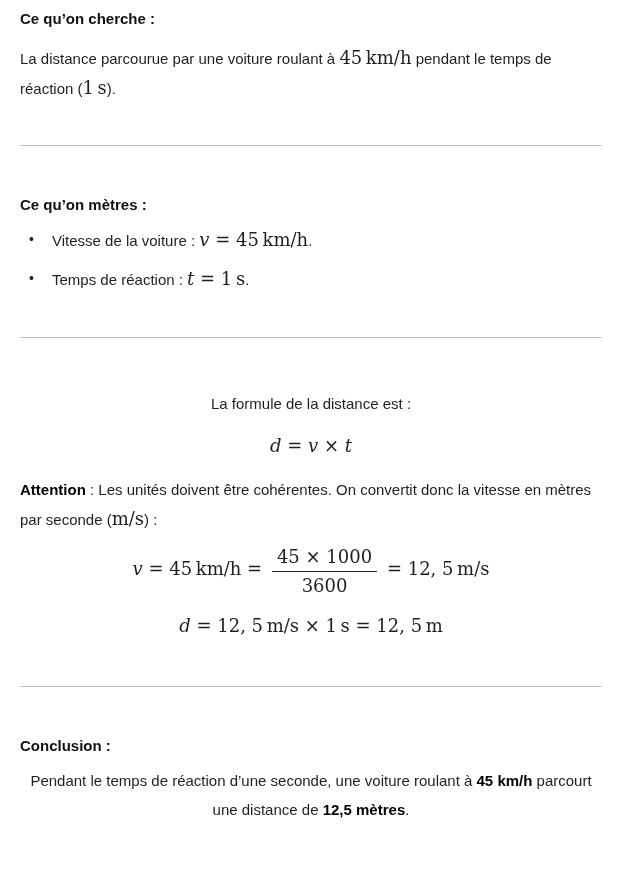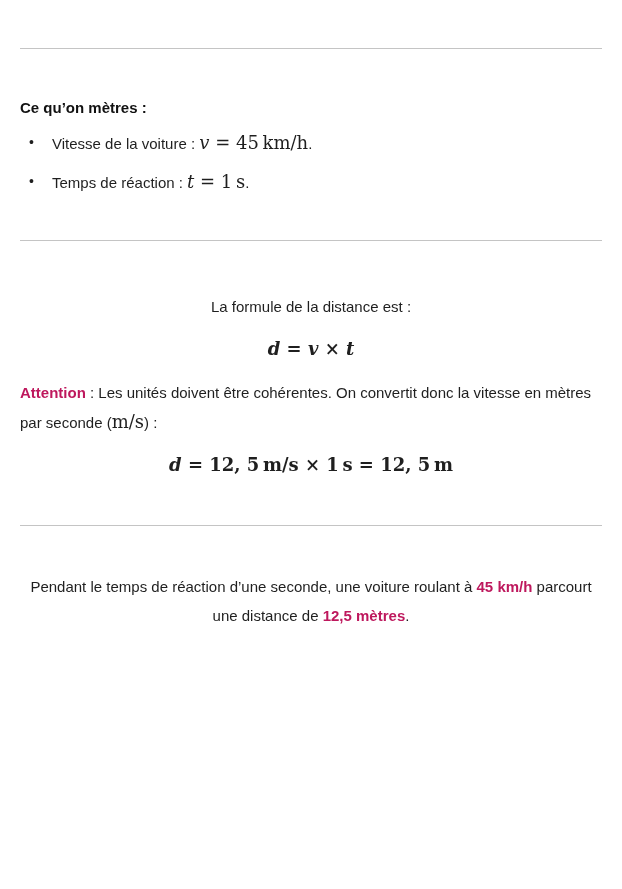--- a/index.html
+++ b/index.html
@@ -61,21 +61,20 @@
   
   .m {
     font-family: "DejaVu Serif", serif;
     font-size: 18px;
     white-space: pre-wrap;
   }
   .mi { font-style: italic; }
   .math-block {
     text-align: center;
     line-height: 30px;
-    font-weight: bold;
   }
   .f1 { margin-top: 13px; }
   .f2 { margin-top: 11px; }
   .f3 { margin-top: 13px; }
   .frac {
     display: inline-block;
     vertical-align: middle;
     text-align: center;
     margin: 0 4px;
   }
@@ -83,27 +82,31 @@
     display: block;
     line-height: 24px;
     padding: 0 5px 2px 5px;
   }
   .frac .den {
     display: block;
     line-height: 24px;
     border-top: 1px solid #1f1f1f;
     padding: 2px 5px 0 5px;
   }
-  strong { font-weight: 700; color: #be185d; }
+  strong { font-weight: 700; color: #000000; }
 </style>
 </head>
 <body>
 
 <main class="doc">
 
+  <section>
+    <h3 class="hd">Ce qu’on cherche :</h3>
+    <p class="para"><span>La distance parcourue par une voiture roulant à </span><span class="m">45 km/h</span><span> pendant le temps de réaction (</span><span class="m">1 s</span><span>).</span></p>
+  </section>
 
   <hr class="hr hr1">
 
   <section>
     <h3 class="hd">Ce qu’on mètres :</h3>
     <ul class="list">
       <li class="item">
         <span class="bullet">•</span><span>Vitesse de la voiture : </span><span class="m mi">v</span><span class="m"> = 45 km/h</span><span>.</span>
       </li>
       <li class="item">
@@ -114,24 +117,26 @@
 
   <hr class="hr hr2">
 
   <section>
     <p class="para mt8">La formule de la distance est :</p>
 
     <div class="math-block f1"><span class="m mi">d</span><span class="m"> = </span><span class="m mi">v</span><span class="m"> × </span><span class="m mi">t</span></div>
 
     <p class="para mt13"><strong>Attention</strong><span> : Les unités doivent être cohérentes. On convertit donc la vitesse en mètres par seconde (</span><span class="m">m/s</span><span>) :</span></p>
 
+    <div class="math-block f2"><span class="m mi">v</span><span class="m"> = 45 km/h = </span><span class="frac m"><span class="num">45 × 1000</span><span class="den">3600</span></span><span class="m"> = 12, 5 m/s</span></div>
 
 
     <div class="math-block f3"><span class="m mi">d</span><span class="m"> = 12, 5 m/s × 1 s = 12, 5 m</span></div>
   </section>
 
   <hr class="hr hr3">
 
   <section>
+    <h3 class="hd">Conclusion :</h3>
     <p class="para mt8"><span>Pendant le temps de réaction d’une seconde, une voiture roulant à </span><strong>45 km/h</strong><span> parcourt une distance de </span><strong>12,5 mètres</strong><span>.</span></p>
   </section>
 
 </main>
 
 </body></html>

